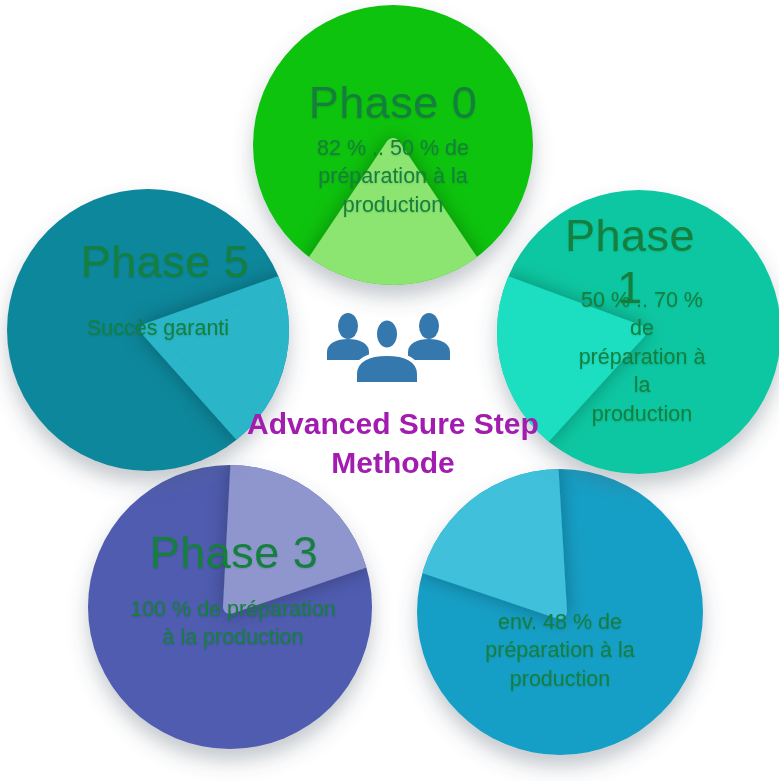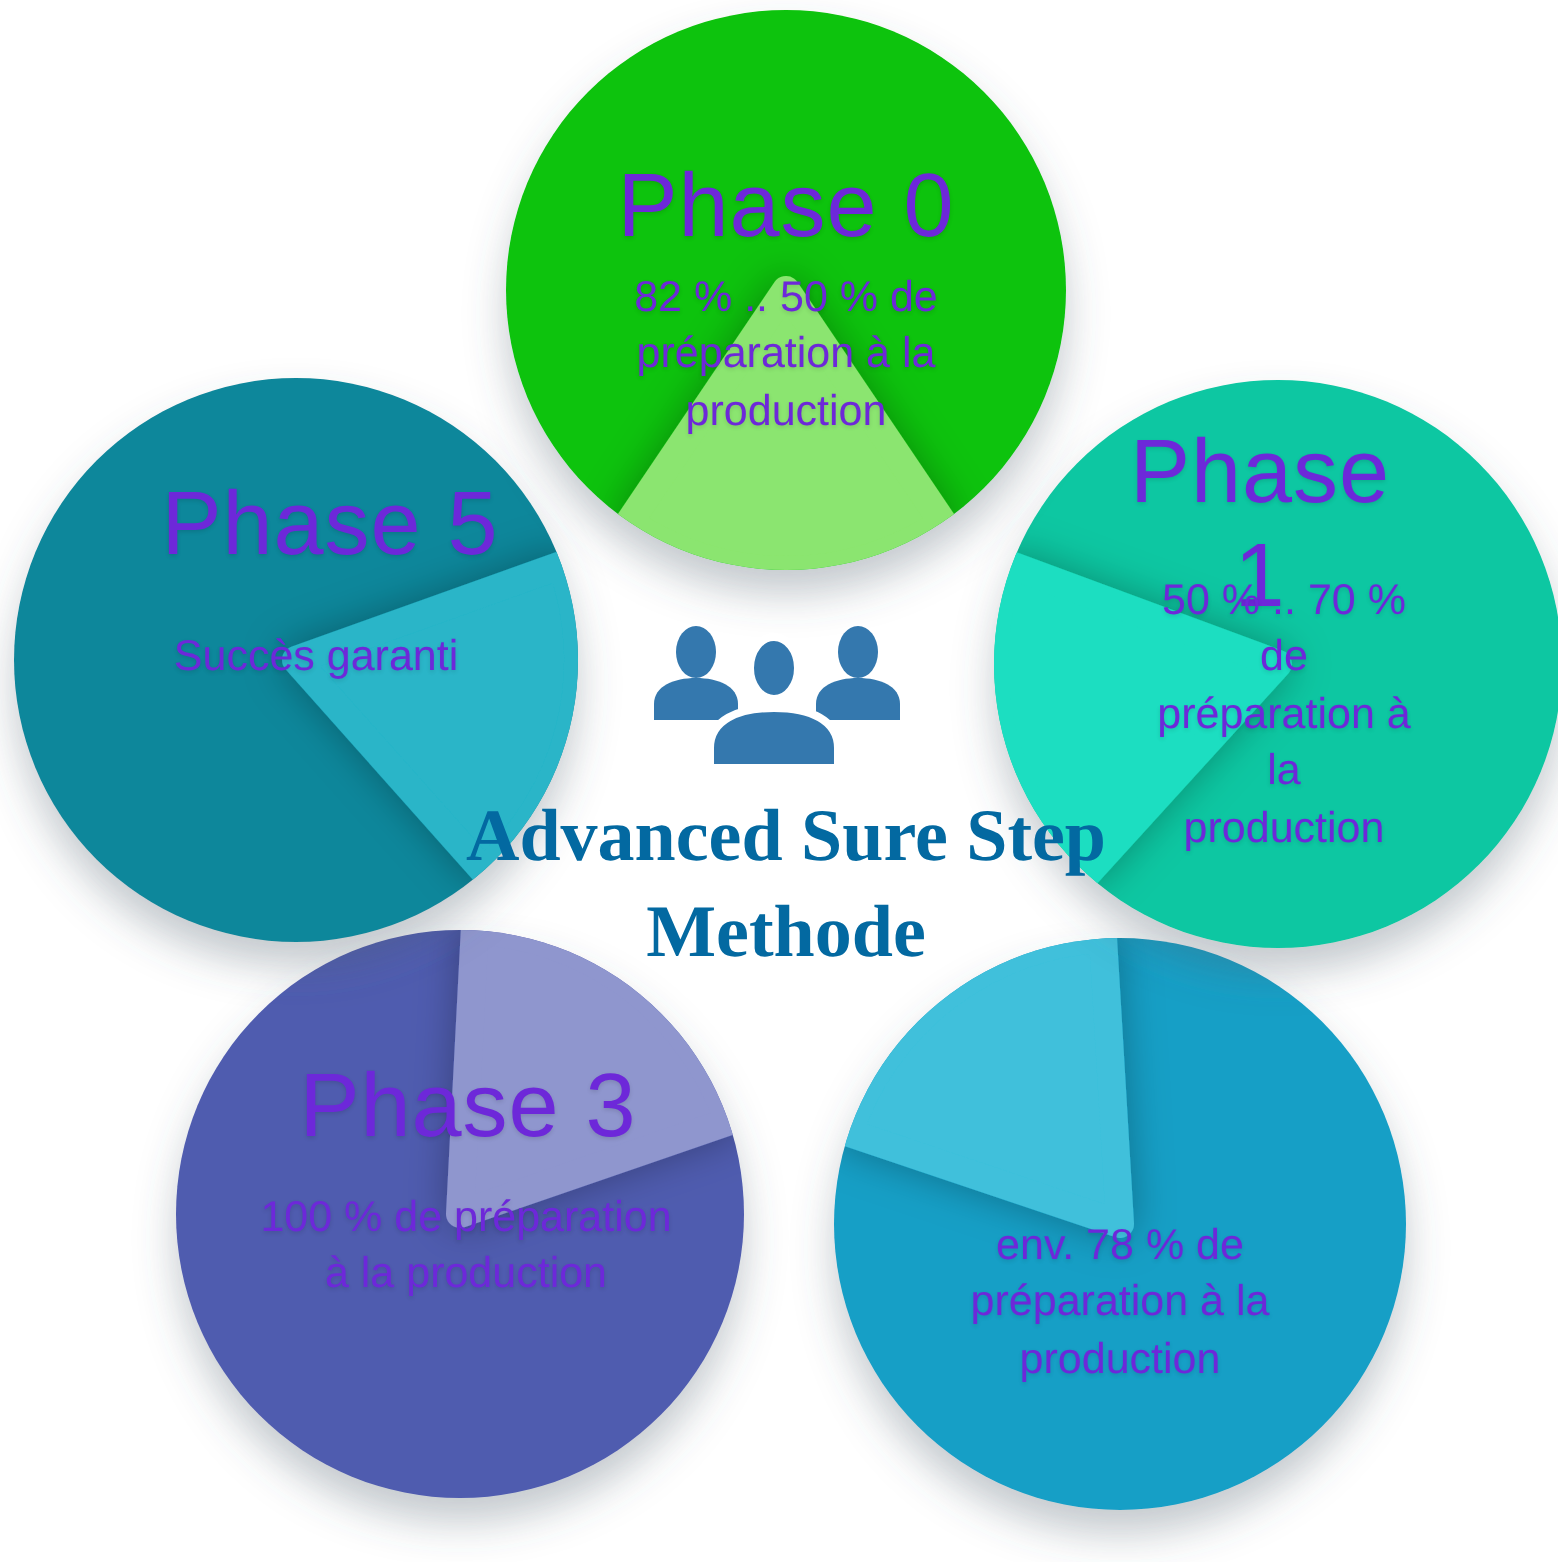--- a/index.html
+++ b/index.html
@@ -7,36 +7,35 @@
     position:relative;
     width:779px;height:781px;
     background:#ffffff;
     overflow:hidden;
     font-family:"Liberation Sans", sans-serif;
   }
   .diagram-svg{position:absolute;left:0;top:0;width:779px;height:781px;}
   .phase-label{
     position:absolute;
     transform:translate(-50%,-50%);
-    color:#6d28d9;
+    color:#15803d;
     text-align:center;
     white-space:pre-line;
     text-shadow:0 1px 2px rgba(0,0,0,.12);
     pointer-events:none;
   }
   .phase-title{font-size:45px;font-weight:400;letter-spacing:.5px;}
   .phase-sub{font-size:21.5px;line-height:1.32;font-weight:400;}
   .center-title{
     position:absolute;
     transform:translate(-50%,-50%);
     text-align:center;
     white-space:pre-line;
-    font-size:37px;line-height:1.3;font-weight:600;
-    color:#0369a1;
-    font-family:Liberation Serif, serif;
+    font-size:30px;line-height:1.3;font-weight:600;
+    color:#a21caf;
   }
   .people-icon-wrap{
     position:absolute;left:325px;top:306px;width:127px;height:80px;
   }
 </style>
 </head>
 <body>
 
 <div class="stage">
 
@@ -104,21 +103,21 @@
   <div class="phase-label phase-title" style="left:393px;top:103px;">Phase 0</div>
   <div class="phase-label phase-sub" style="left:393px;top:177px;">82 % .. 50 % de
 préparation à la
 production</div>
 
   <div class="phase-label phase-title" style="left:630px;top:262px;">Phase 1</div>
   <div class="phase-label phase-sub" style="left:642px;top:357px;">50 % .. 70 % de
 préparation à la
 production</div>
 
-  <div class="phase-label phase-sub" style="left:560px;top:651px;">env. 78 % de
+  <div class="phase-label phase-sub" style="left:560px;top:651px;">env. 48 % de
 préparation à la
 production</div>
 
   <div class="phase-label phase-title" style="left:234px;top:553px;">Phase 3</div>
   <div class="phase-label phase-sub" style="left:233px;top:623px;">100 % de préparation
 à la production</div>
 
   <div class="phase-label phase-title" style="left:165px;top:262px;">Phase 5</div>
   <div class="phase-label phase-sub" style="left:158px;top:328px;text-align:right;">Succès garanti</div>
 

